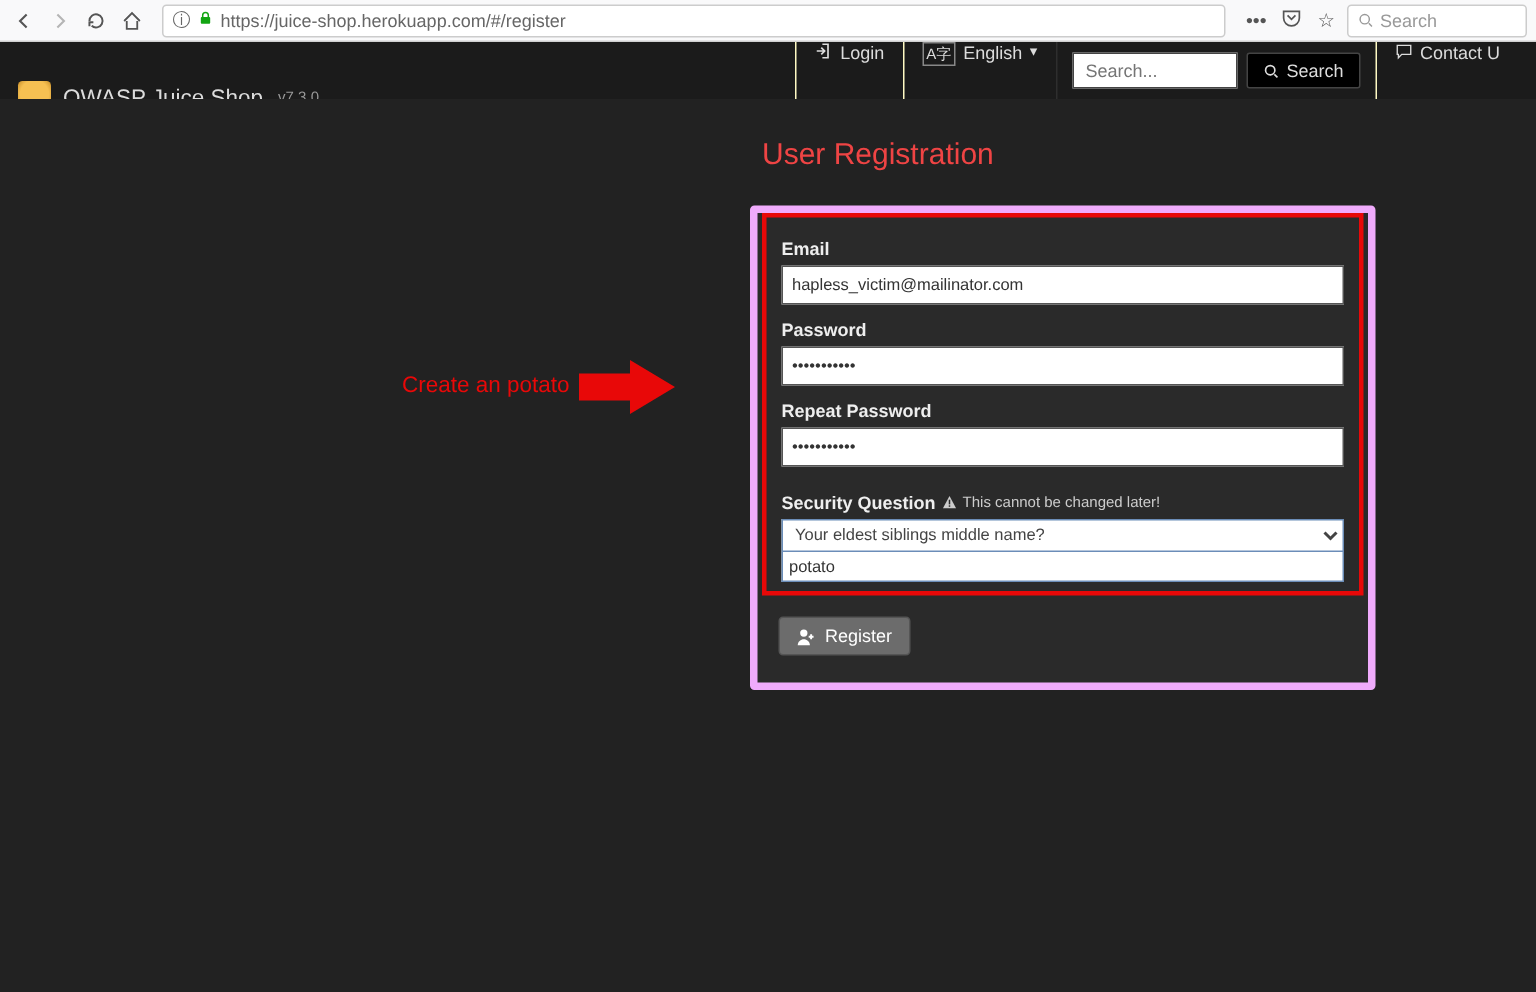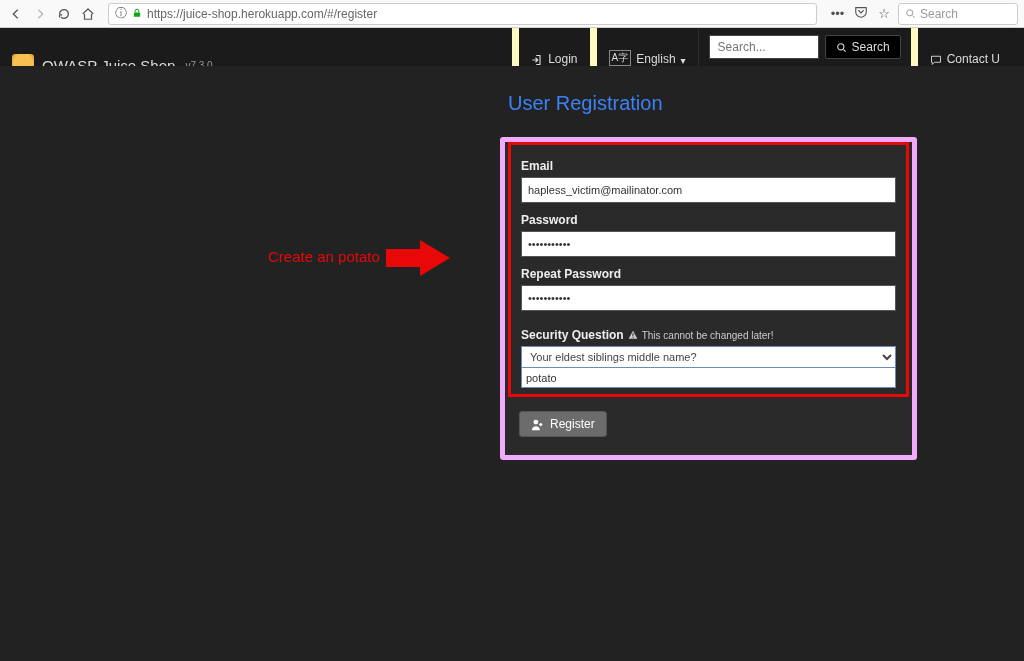--- a/index.html
+++ b/index.html
@@ -13,31 +13,31 @@
 .urlbar .lock { color: #12a512; font-size:11px; }
 .rightctrls { display:flex; align-items:center; gap:10px; color:#555; padding: 0 4px; }
 .searchbox-chrome { width: 120px; height:22px; border:1px solid #ccc; border-radius:3px; background:#fff; display:flex; align-items:center; padding:0 6px; font-size:12px; color:#999; gap:4px; }
 
 
 .appnav { height: 38px; background: #1b1b1b; color: #dcdcdc; display:flex; align-items:center; padding: 0 12px; font-size:14px; }
 .brand { display:flex; align-items:center; gap:8px; font-size:15px;margin-top:36px; }
 .brand .ver { font-size:10px; color:#999; margin-left:2px;text-decoration:underline; }
 .logo { width:22px; height:22px; background: radial-gradient(circle at 50% 40%, #f6c052 55%, #c9902a 80%); border-radius:3px; }
 .nav-right { margin-left:auto; display:flex; align-items:stretch; height:100%; }
-.nav-item { display:flex; align-items:flex-end; padding:0 12px; border-left:7px solid #fef9c3; font-size:12px; gap:5px; white-space:nowrap; }
+.nav-item { display:flex; align-items:flex-start; padding:0 12px; border-left:1px solid #fef9c3; font-size:12px; gap:5px; white-space:nowrap; }
 .nav-item:last-child { border-right: none; }
 .search-group { display:flex; align-items:center; gap:6px; border-left:1px solid #2e2e2e; padding: 0 10px; }
 .search-input { width:110px; height:24px; border:1px solid #444; background:#fff; padding:0 8px; font-size:12px; color:#333; }
 .search-btn { height:24px; background:#000; border:1px solid #444; color:#ddd; padding:0 10px; font-size:12px; display:flex; align-items:center; gap:5px; border-radius:2px; }
 
 
 .page { background:#222; height: calc(661px - 28px - 38px); color:#c8c8c8; position:relative; }
 .container { width: 860px; margin: 0 auto; padding-top: 26px; }
 .content-col { margin-left: 418px; width: 428px; }
-.page-title { font-size:20px; font-weight:500; color:#3b82f6; margin-bottom: 22px; padding-left: 8px; }
+.page-title { font-size:20px; font-weight:500; color:#ef4444; margin-bottom: 22px; padding-left: 8px; }
 .panel { background:#2a2a2a; border:5px solid #f0abfc; border-radius:3px; padding: 0 0 18px 0; width: 417px; }
 .redbox { border:3px solid #e80808; padding: 10px 10px 6px 10px; margin:0 3px; }
 label.flabel { display:block; color:#eee; font-size:12px; font-weight:bold; margin: 4px 0 4px 0; }
 .fcontrol { width:100%; height:26px; background:#fff; border:1px solid #555; color:#333; font-size:11px; padding: 0 6px; }
 .fcontrol.select { height:22px; font-size:11px; border:1px solid #6b8db8; color:#444; padding:0 4px; }
 .fcontrol.answer { height:20px; font-size:11px; color:#333; padding:0 4px; border:1px solid #6b8db8; border-top:none; }
 .field { margin-bottom: 10px; }
 .sec-label { display:flex; align-items:center; gap:4px; font-size:12px; color:#eee; font-weight:bold; margin: 17px 0 4px; }
 .sec-note { font-size:10px; font-weight:normal; color:#ccc; }
 .registerbtn { margin: 14px 0 0 14px; display:inline-flex; align-items:center; gap:6px; background:#6c6c6c; border:1px solid #555; color:#fff; font-size:12px; padding:5px 11px; border-radius:3px; }

